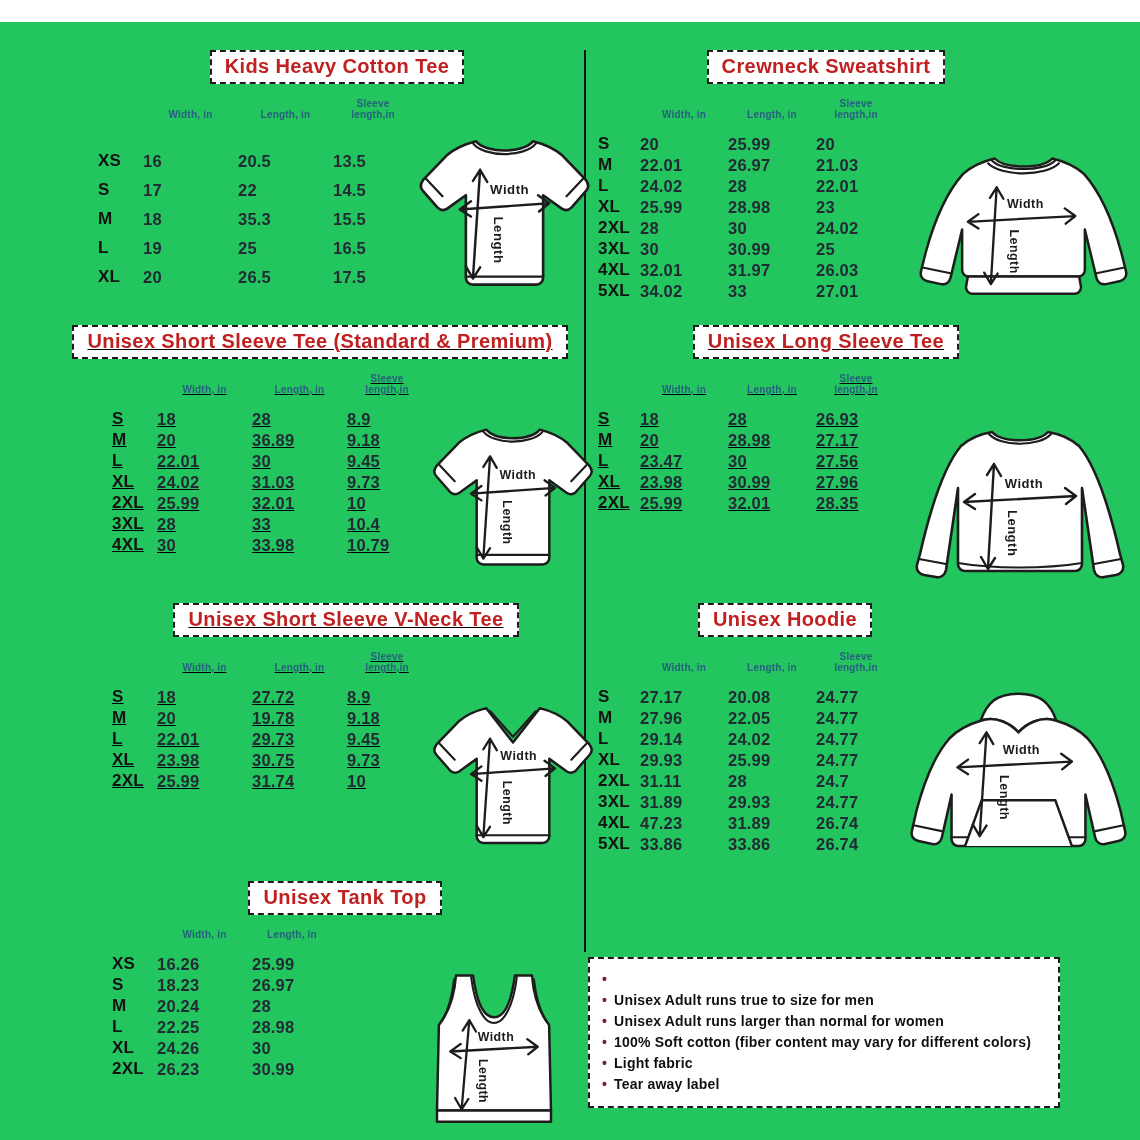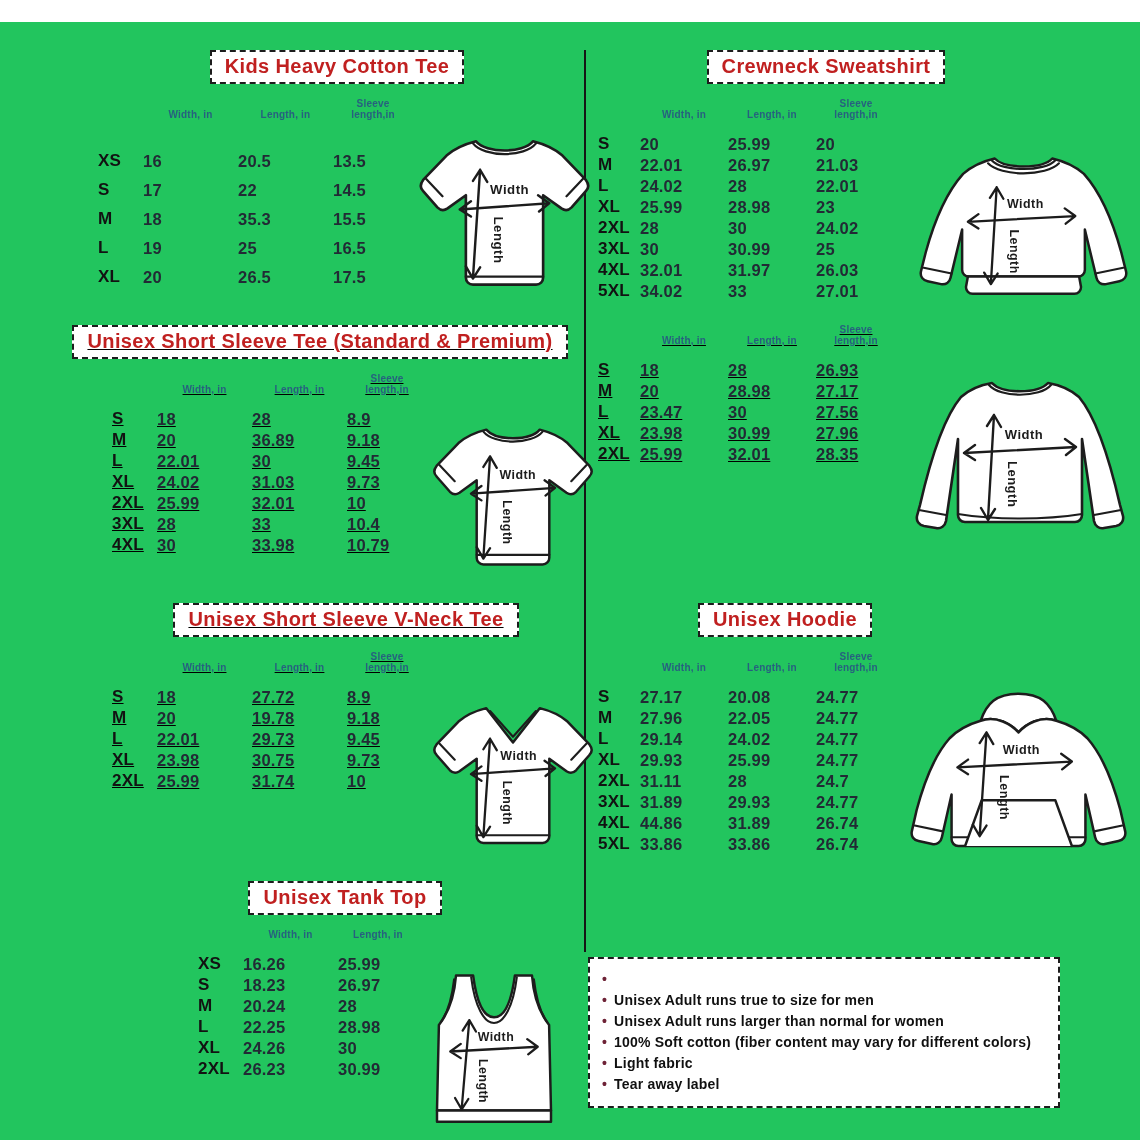--- a/index.html
+++ b/index.html
@@ -3,21 +3,21 @@
 <meta charset="utf-8">
 <style>
   html,body{margin:0;padding:0;background:#ffffff;}
   .page{position:relative;width:1140px;height:1140px;background:#22c55e;overflow:hidden;
         font-family:"Liberation Sans",sans-serif;margin-top:22px;}
   .divider{position:absolute;left:584px;top:28px;width:2px;height:902px;background:#161616;}
   .col{position:absolute;top:0;display:flex;flex-direction:column;box-sizing:border-box;padding-top:28px;}
   .col-left{left:0;width:584px;}
   .col-right{left:586px;width:554px;}
   .sec{display:flex;flex-direction:column;box-sizing:border-box;}
-  .h270{height:275px;} .h278{height:278px;text-decoration:underline;} .h282{height:282px;} .hrest{flex:1;align-items:flex-end;}
+  .h270{height:275px;} .h278{height:278px;text-decoration:underline;} .h282{height:282px;} .hrest{flex:1;}
   .title-box{align-self:center;border:2.5px dashed #1c1c1c;background:#fff;
              padding:3px 13px 4px;margin-bottom:15px;white-space:nowrap;}
   .title-box span{color:var(--title_red);font-size:20px;font-weight:bold;letter-spacing:.4px;}
   .content{display:flex;flex:1;align-items:flex-start;}
   .pad-kids{padding-left:98px;} .pad-l{padding-left:112px;} .pad-r{padding-left:12px;}
   
   .table{display:flex;flex-direction:column;}
   .trow{display:flex;align-items:center;height:21px;}
   .sp-lg .trow{height:29px;}
   .trow.thead{height:auto;align-items:flex-end;margin-bottom:13px;}
@@ -375,20 +375,23 @@
             <path class="arrow" d="M73,70 L62,78 L73,85 M62,78 L174,72 M163,64 L174,72 L164,80"></path>
             <path class="arrow" d="M85,53 L92,42 L99,54 M92,42 L86,142 M79,131 L86,143 L93,132"></path>
             <text class="svgtxt" x="122" y="64" text-anchor="middle">Width</text>
             <text class="svgtxt" transform="translate(106,86) rotate(90)">Length</text>
           </svg>
         </div>
       </div>
     </section>
 
     <section class="sec h278">
+      <div class="title-box" style="transform:translateX(-37px)">
+        <span>Unisex Long Sleeve Tee</span>
+      </div>
       <div class="content pad-r">
         <div class="table">
             <div class="trow thead">
               <span class="tcell size-cell"></span>
               <span class="tcell col-header">Width, in</span>
               <span class="tcell col-header">Length, in</span>
               <span class="tcell col-header">Sleeve
 length,in</span>
             </div>
             <div class="trow">
@@ -481,21 +484,21 @@
               <span class="tcell val">24.7</span>
             </div>
             <div class="trow">
               <span class="tcell size-cell">3XL</span>
               <span class="tcell val">31.89</span>
               <span class="tcell val">29.93</span>
               <span class="tcell val">24.77</span>
             </div>
             <div class="trow">
               <span class="tcell size-cell">4XL</span>
-              <span class="tcell val">44.86</span>
+              <span class="tcell val">47.23</span>
               <span class="tcell val">31.89</span>
               <span class="tcell val">26.74</span>
             </div>
             <div class="trow">
               <span class="tcell size-cell">5XL</span>
               <span class="tcell val">33.86</span>
               <span class="tcell val">33.86</span>
               <span class="tcell val">26.74</span>
             </div>
           </div>

